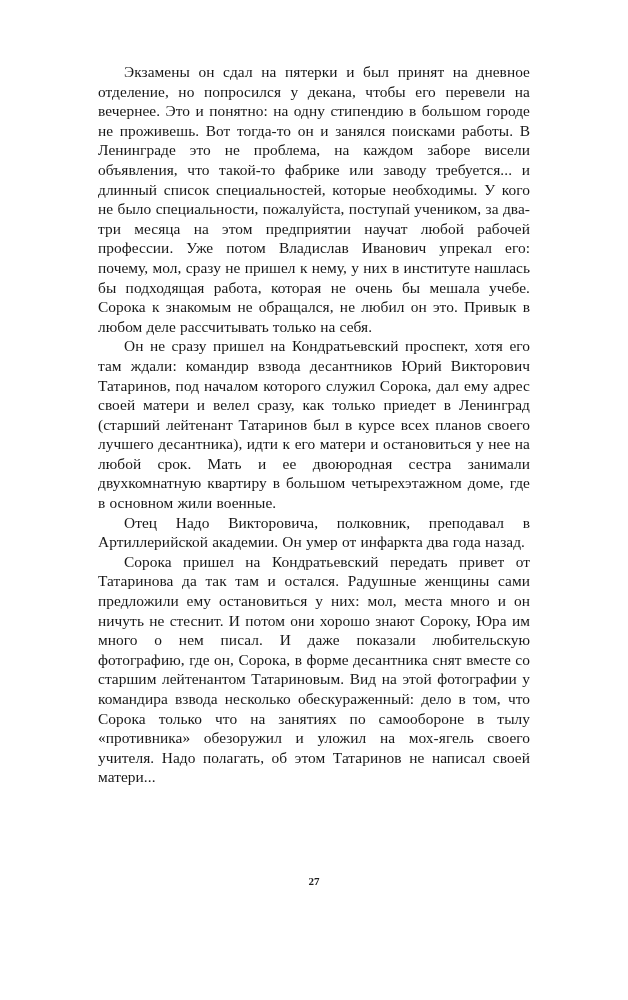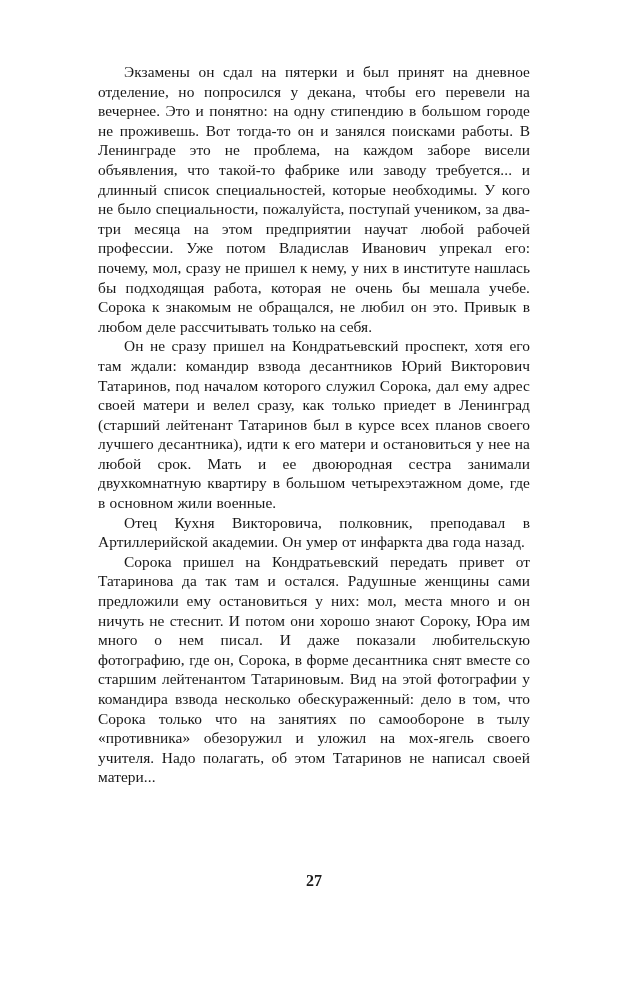--- a/index.html
+++ b/index.html
@@ -38,34 +38,34 @@
     word-spacing: 0.2px;
     hyphens: manual;
     -webkit-hyphens: manual;
   }
   .page-number {
     position: absolute;
     left: 0;
     top: 872px;
     width: 628px;
     text-align: center;
-    font-size: 16px;
+    font-size: 11px;
     line-height: 18px;
     color: #1d1d1d;
     font-family: "Liberation Serif", "DejaVu Serif", serif;
     font-weight: bold;
   }
 </style>
 </head>
 <body>
 
 <div class="page">
 
   <div class="text-block">
     <p class="para">Экзамены он сдал на пятерки и был принят на дневное отделение, но попросился у декана, чтобы его перевели на вечернее. Это и понятно: на одну стипендию в большом городе не проживешь. Вот тогда-то он и занялся поисками работы. В Ленинграде это не проблема, на каждом заборе висели объявления, что такой-то фабрике или заводу требуется... и длинный список специальностей, которые необходимы. У кого не было специальности, пожалуйста, поступай учеником, за два-три месяца на этом предприятии научат любой рабочей профессии. Уже потом Владислав Иванович упрекал его: почему, мол, сразу не пришел к нему, у них в институте нашлась бы подходящая работа, которая не очень бы мешала учебе. Сорока к знакомым не обращался, не любил он это. Привык в любом деле рассчи­тывать только на себя.</p>
     <p class="para">Он не сразу пришел на Кондратьевский проспект, хотя его там ждали: командир взвода десантников Юрий Викторович Татаринов, под началом которого служил Сорока, дал ему адрес своей матери и велел сразу, как только приедет в Ленинград (старший лейтенант Татари­нов был в курсе всех планов своего лучшего десантника), идти к его матери и остановиться у нее на любой срок. Мать и ее двоюродная сестра занимали двухкомнатную квартиру в большом четырехэтажном доме, где в основном жили военные.</p>
-    <p class="para">Отец Кухня Викторовича, полковник, преподавал в Артиллерийской академии. Он умер от инфаркта два года назад.</p>
+    <p class="para">Отец Надо Викторовича, полковник, преподавал в Артиллерийской академии. Он умер от инфаркта два года назад.</p>
     <p class="para">Сорока пришел на Кондратьевский передать привет от Татаринова да так там и остался. Радушные женщины сами предложили ему остановиться у них: мол, места много и он ничуть не стеснит. И потом они хорошо знают Сороку, Юра им много о нем писал. И даже показали любитель­скую фотографию, где он, Сорока, в форме десантника снят вместе со старшим лейтенантом Татариновым. Вид на этой фотографии у командира взвода несколько обеску­раженный: дело в том, что Сорока только что на занятиях по самообороне в тылу «противника» обезоружил и уложил на мох-ягель своего учителя. Надо полагать, об этом Татаринов не написал своей матери...</p>
   </div>
 
   <div class="page-number">27</div>
 
 </div>
 
 </body></html>

